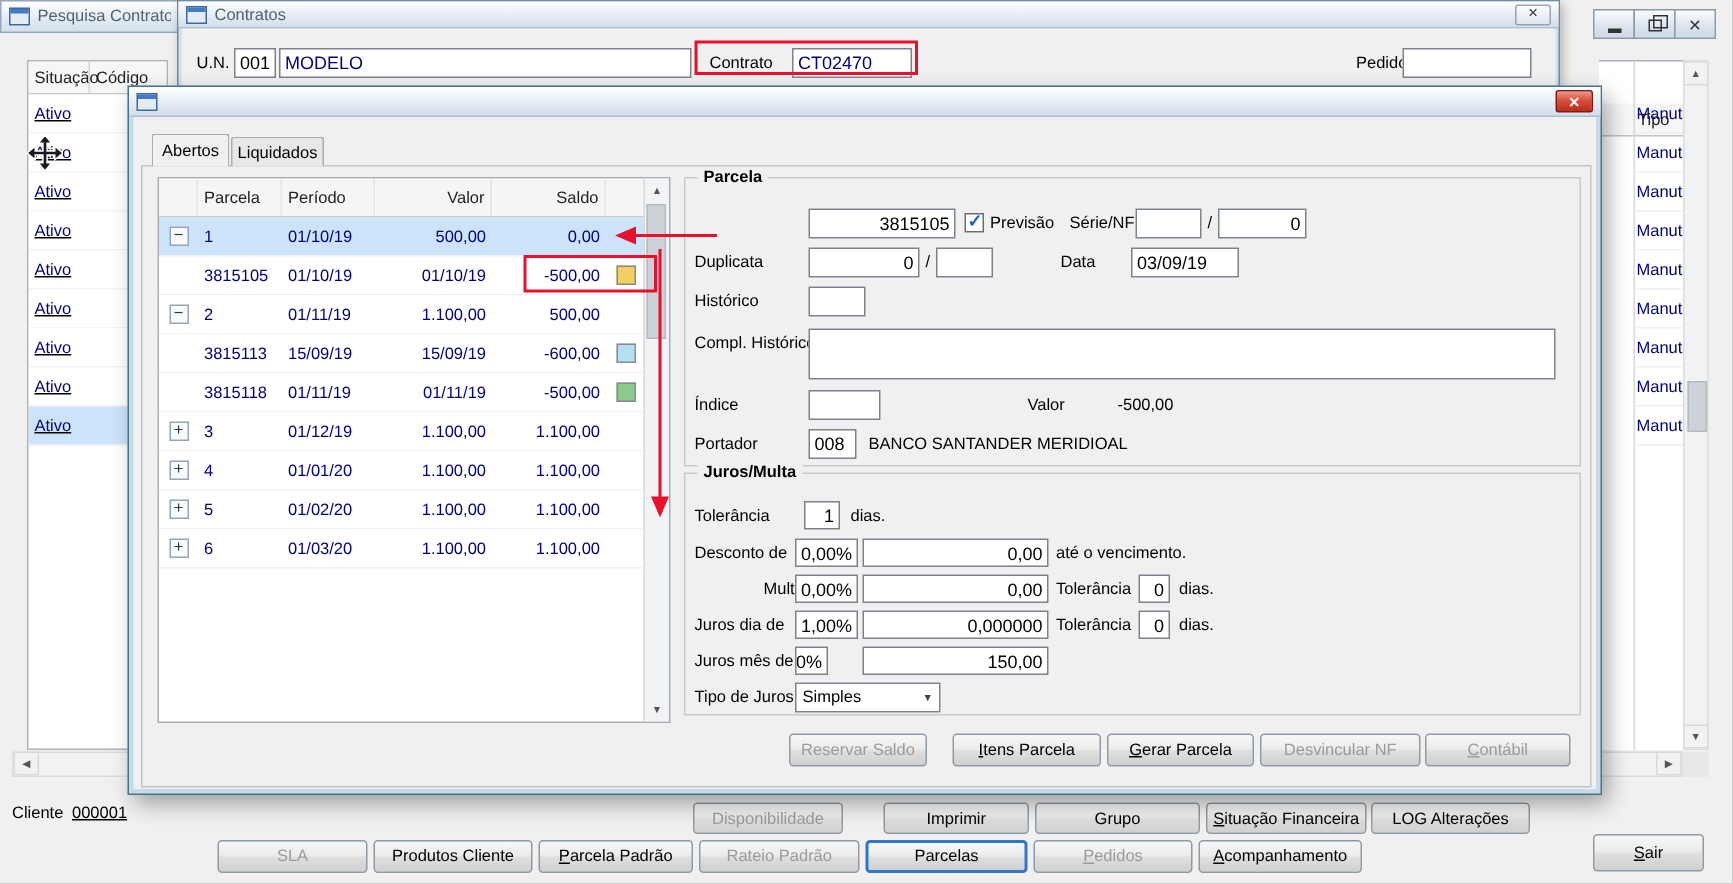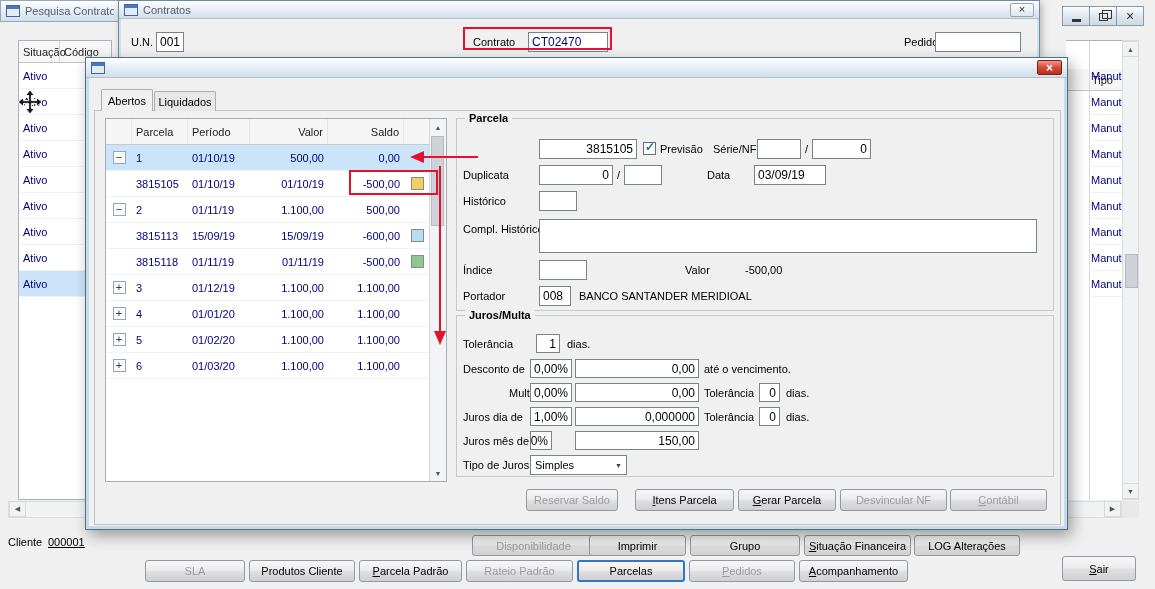--- a/index.html
+++ b/index.html
@@ -47,21 +47,21 @@
   .pbtn.disabled{color:#9b9b9b;}
   .pbtn.focused{border:2px solid #3076c9;}
   .bl{display:block;}
   .mn .bl::first-letter{text-decoration:underline;}
 
   
   .pesq-grid{background:#fff;border:1px solid #aab2bc;overflow:hidden;}
   .pesq-head{display:flex;align-items:center;height:22px;background:#f6f6f6;border-bottom:1px solid #c4c4c4;
              font-size:11px;color:#222;}
   .phc{padding:0 4px;height:100%;display:flex;align-items:center;}
-  .prow{height:26px;display:flex;align-items:center;padding-left:4px;border-bottom:1px solid #f3f3f3;background:#fff;}
+  .prow{height:26px;display:flex;align-items:center;padding-left:4px;border-bottom:1px solid #f3f3f3;background:#fff;text-decoration:underline;}
   .prow.selected{background:#cce4fa;}
   .tipo-panel{background:#fff;border-top:1px solid #aab2bc;overflow:hidden;}
   .tipo-sep{position:absolute;left:23px;top:0;bottom:0;border-left:1px solid #d8d8d8;}
   .tipo-row{height:26px;display:flex;align-items:center;border-bottom:1px solid #f0f0f0;white-space:nowrap;overflow:hidden;}
 
   
   .sbar{background:#f1f2f4;border:1px solid #dcdcdc;}
   .sb-arrow{position:absolute;width:17px;height:16px;display:flex;align-items:center;justify-content:center;
             font-size:7px;color:#555;background:#f1f2f4;border:1px solid #d9d9d9;}
   .sb-thumb{position:absolute;left:2px;width:13px;background:#cdd2d8;border:1px solid #b5bac0;}
@@ -192,21 +192,21 @@
         <span class="wc-restore"></span>
       </div>
     <div class="wc-btn">
         <span class="wc-x">×</span>
       </div>
   </div>
 
   <span class="label" style="left:8px;top:536px;">Cliente</span>
   <span class="label navy" style="left:48px;top:536px;text-decoration:underline;">000001</span>
   <div class="abs" style="left:0;top:535px;width:1155px;height:21px;">
-      <div class="pbtn disabled" style="left:472px;top:0;width:123px;height:21px;">
+      <div class="pbtn disabled" style="left:462px;top:0;width:100px;height:21px;">
         <span class="bl">Disponibilidade</span>
       </div>
       <div class="pbtn" style="left:589px;top:0;width:97px;height:21px;">
         <span class="bl">Imprimir</span>
       </div>
       <div class="pbtn" style="left:690px;top:0;width:110px;height:21px;">
         <span class="bl">Grupo</span>
       </div>
       <div class="pbtn mn" style="left:804px;top:0;width:107px;height:21px;">
         <span class="bl">Situação Financeira</span>
@@ -244,20 +244,21 @@
 
   <div class="abs winframe" style="left:118px;top:0;width:922px;height:58px;z-index:10;">
     <div class="titlebar" style="position:absolute;left:0;top:0;right:0;height:18px;">
       <span class="form-icon"></span>
       <span class="title-text">Contratos</span>
       <span class="mini-close">×</span>
     </div>
     <div class="abs" style="left:2px;right:2px;top:18px;bottom:0;background:#f0f0f0;"></div>
     <span class="label" style="left:12px;top:35px;">U.N.</span>
     <div class="field" style="left:37px;top:31px;width:28px;">001</div>
+    <div class="field navy" style="left:67px;top:31px;width:275px;">MODELO</div>
     <span class="label" style="left:354px;top:35px;">Contrato</span>
     <div class="field navy" style="left:409px;top:31px;width:80px;">CT02470</div>
     <span class="label" style="left:785px;top:35px;">Pedido</span>
     <div class="field" style="left:816px;top:31px;width:86px;"></div>
   </div>
 
   <div class="abs dialog" style="left:85px;top:57px;width:983px;height:473px;z-index:20;">
     <div class="titlebar" style="position:absolute;left:0;top:0;right:0;height:20px;">
       <span class="form-icon"></span>
       <span class="red-close">×</span>

